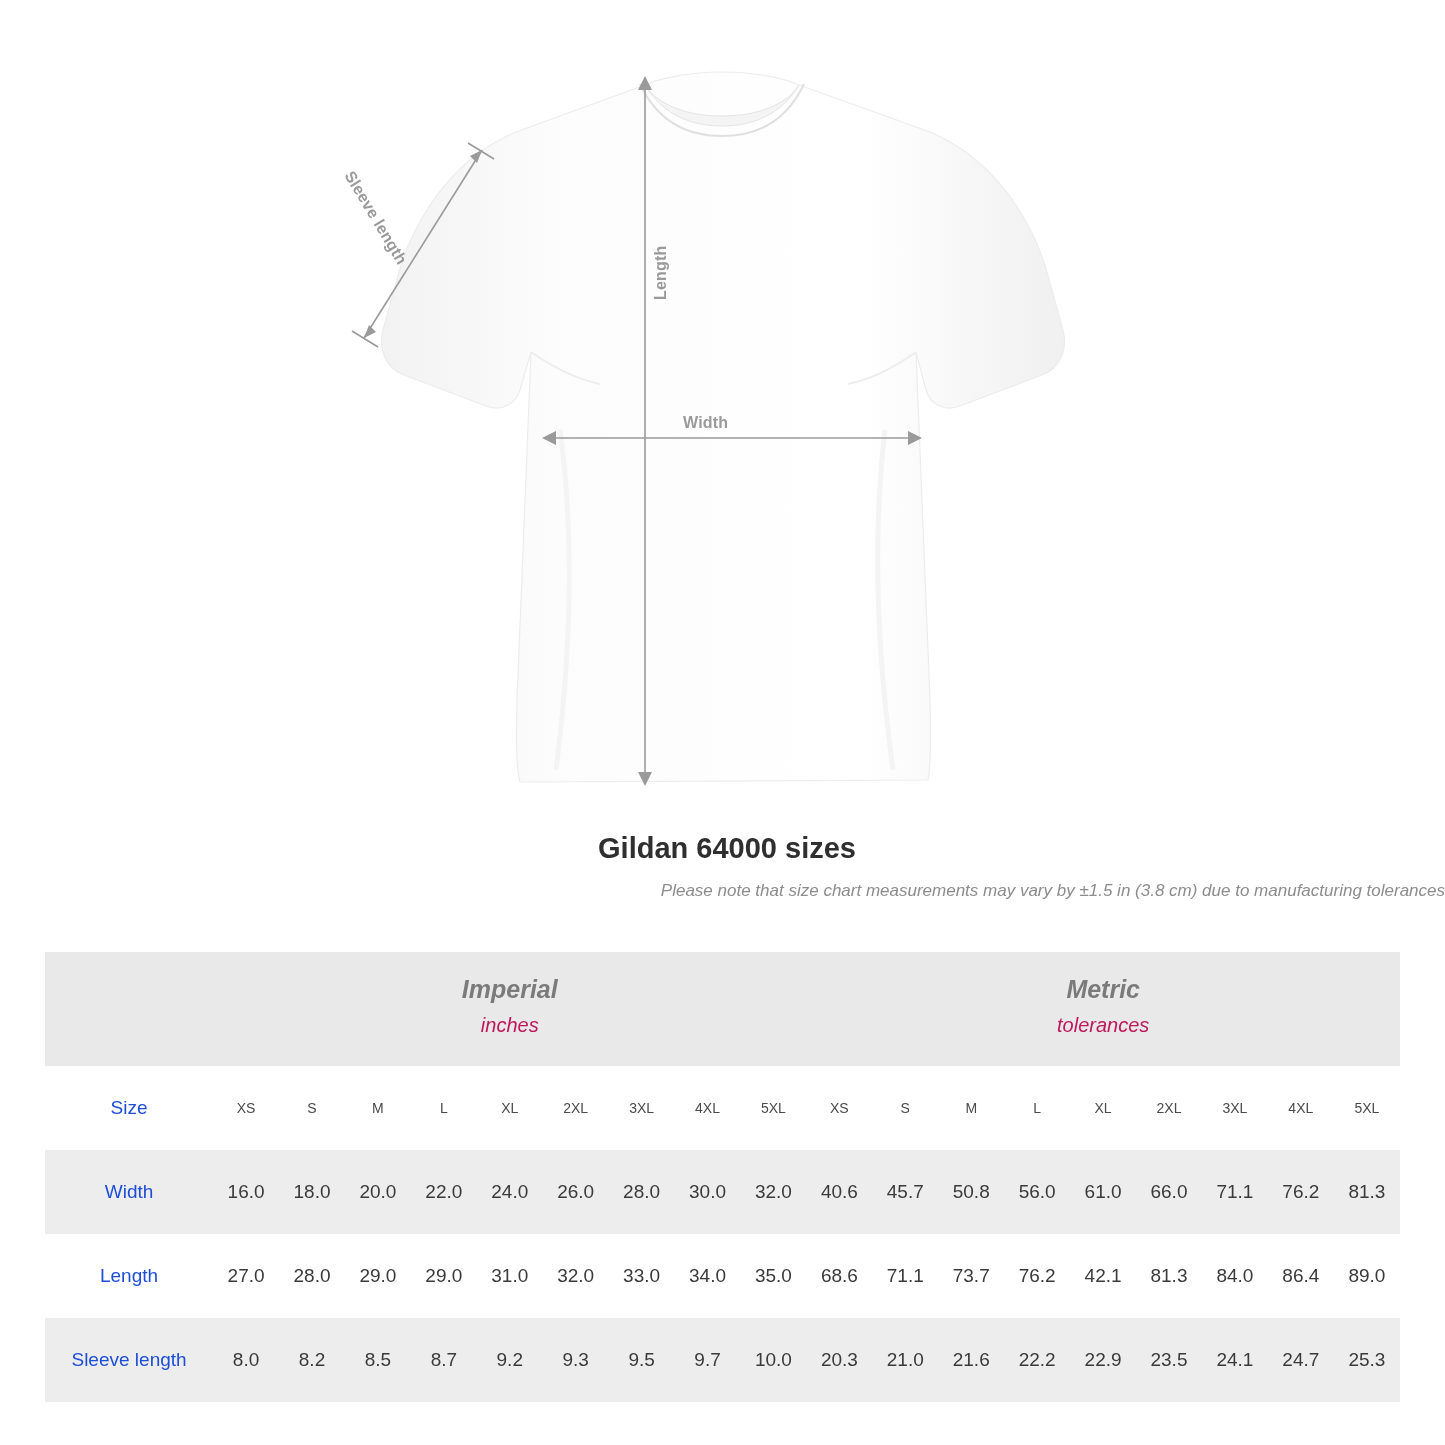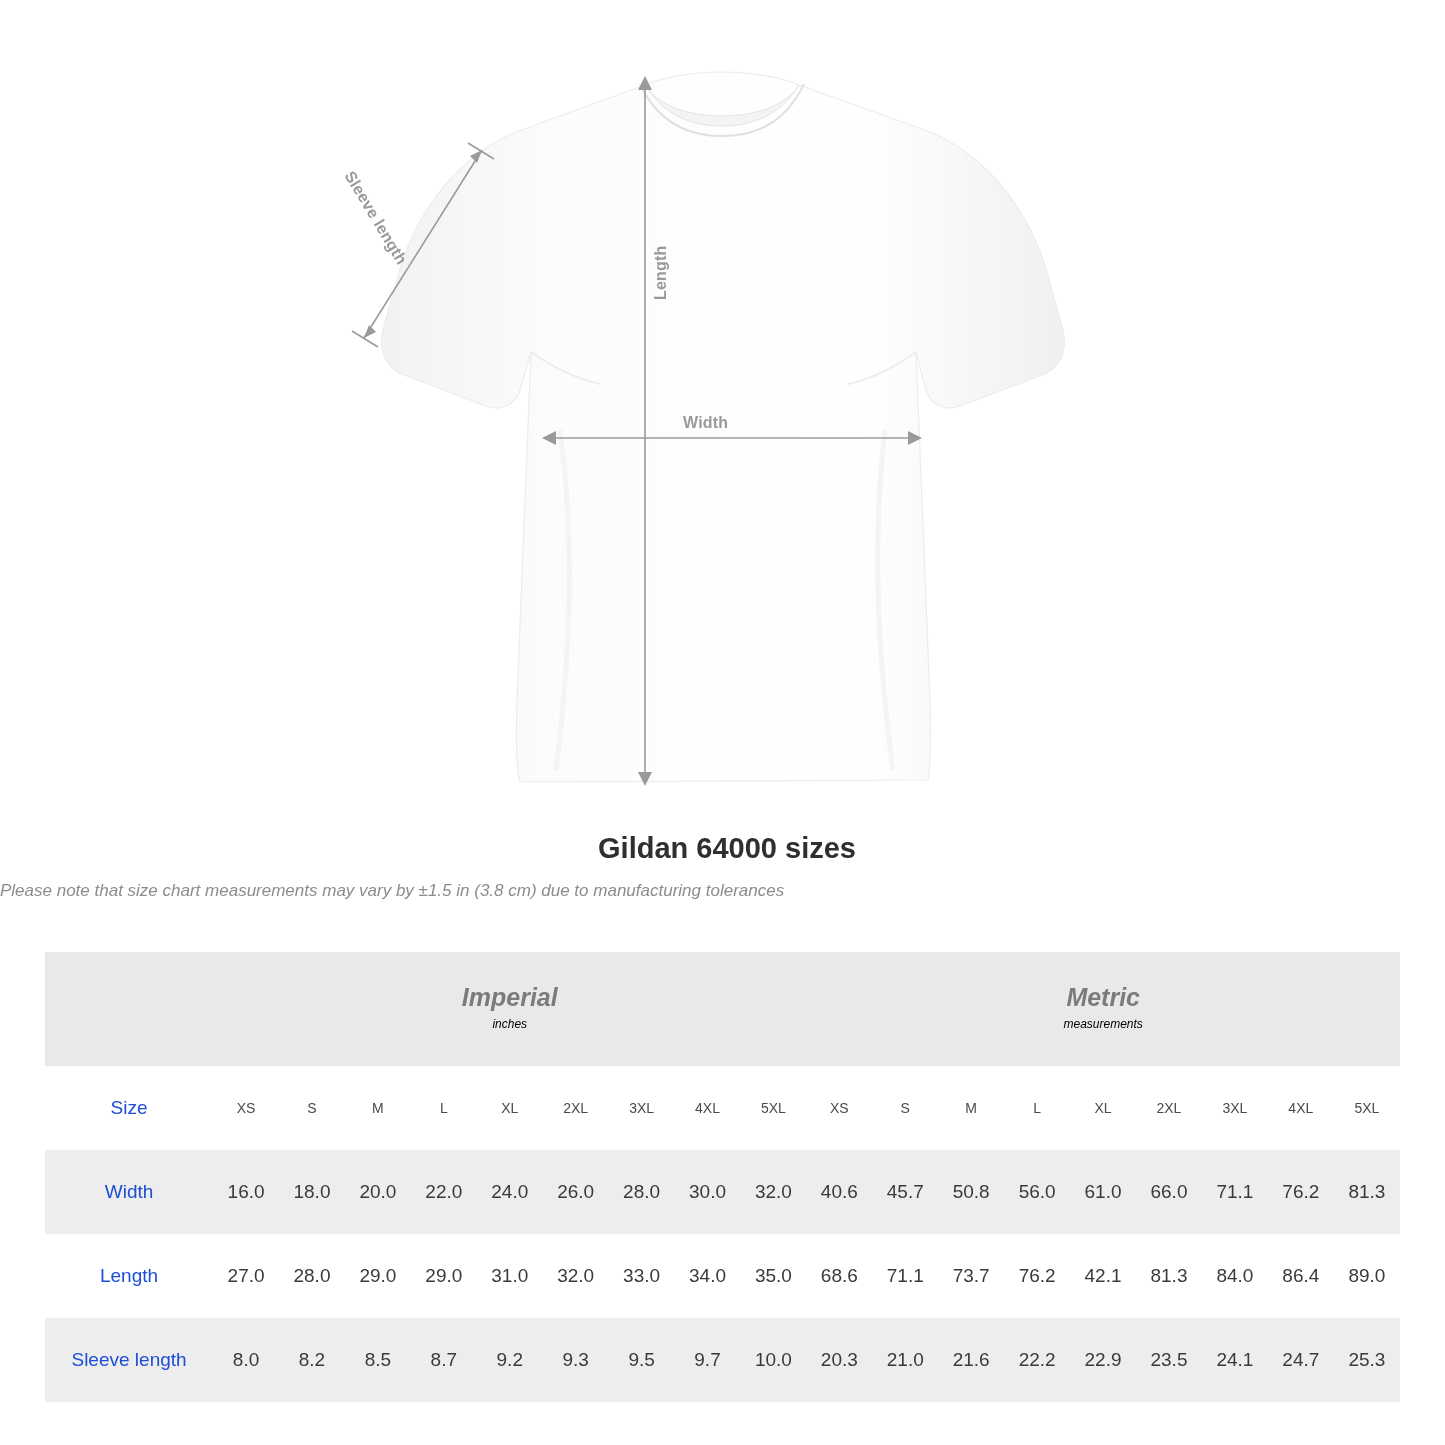--- a/index.html
+++ b/index.html
@@ -59,21 +59,21 @@
   
   .title {
     text-align: center;
     font-size: 29px;
     font-weight: bold;
     color: #2f2f2f;
     margin: 12px 0 0 0;
     padding-left: 9px;
   }
   .subtitle {
-    text-align: left;
+    text-align: right;
     font-size: 17px;
     font-style: italic;
     color: #8c8c8c;
     margin: 16px 0 0 0;
   }
 
   
   .table-wrap {
     position: absolute;
     left: 45px;
@@ -96,23 +96,23 @@
     background: #e9e9e9;
   }
   .unit-name {
     font-size: 25px;
     font-style: italic;
     font-weight: bold;
     color: #7b7b7b;
     line-height: 1.25;
   }
   .unit-sub {
-    font-size: 12px;
+    font-size: 20px;
     font-style: italic;
-    color: #000000;
+    color: #be185d;
     line-height: 1.9;
   }
   .head-row td {
     height: 82px;
     background: #ffffff;
     font-size: 14px;
     font-weight: bold;
     color: #4a4a4a;
   }
   .head-row td.rowlabel {
@@ -234,21 +234,21 @@
       </colgroup>
       <tbody>
         <tr class="unit-head">
           <td></td>
           <td colspan="9">
             <div class="unit-name">Imperial</div>
             <div class="unit-sub">inches</div>
           </td>
           <td colspan="9">
             <div class="unit-name">Metric</div>
-            <div class="unit-sub">measurements</div>
+            <div class="unit-sub">tolerances</div>
           </td>
         </tr>
 
         <tr class="head-row">
           <td class="rowlabel">Size</td>
           <td>XS</td>
           <td>S</td>
           <td>M</td>
           <td>L</td>
           <td>XL</td>

